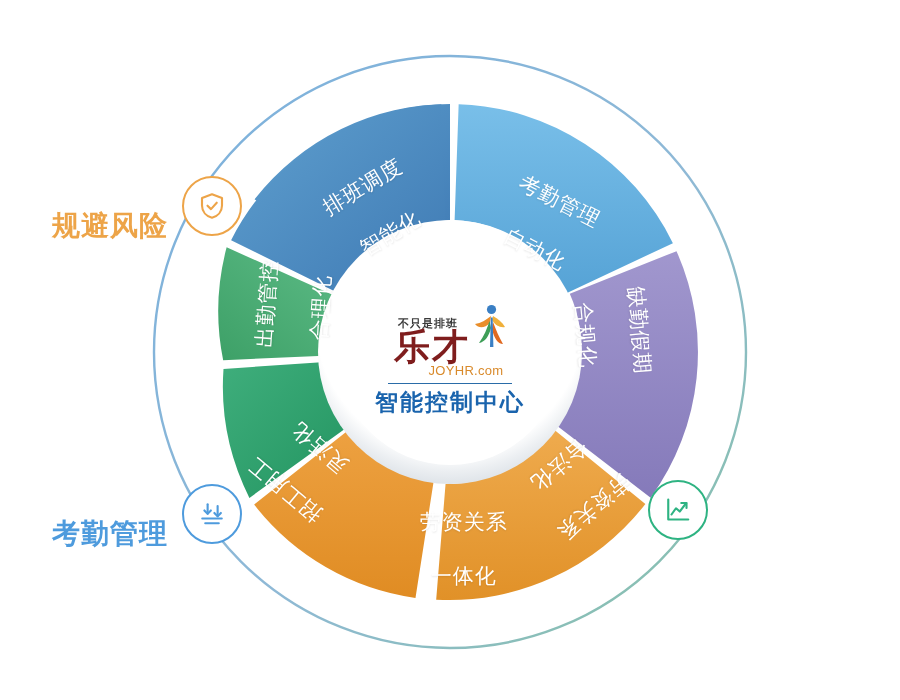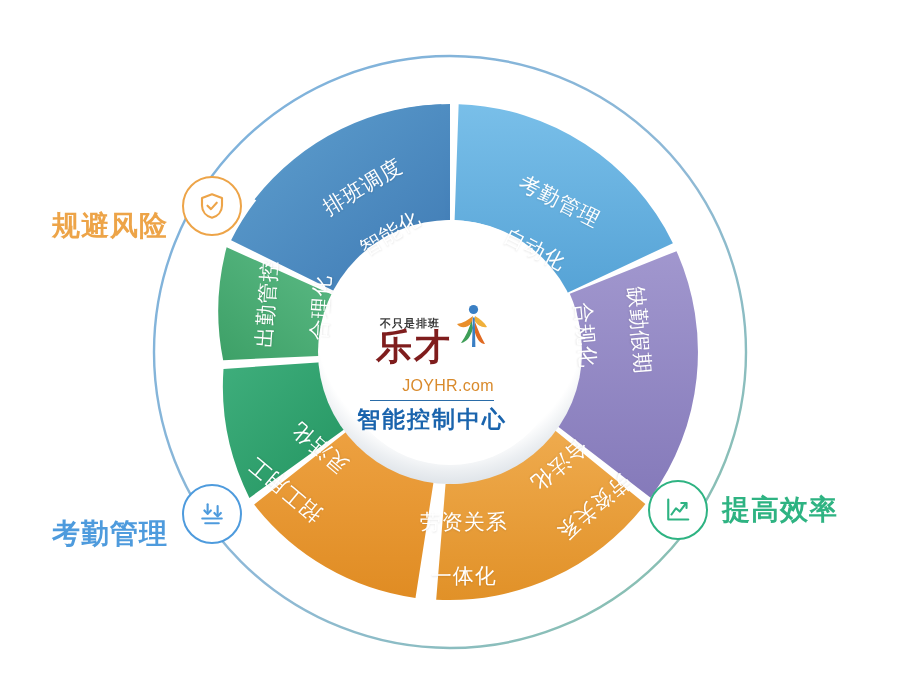--- a/index.html
+++ b/index.html
@@ -60,21 +60,21 @@
   #lbl-eff      { left: 648px; top: 480px; color: #2eb382; }
 
   #lbl-risk .ctext, #lbl-cost .ctext { order: 0; margin-top: 40px; }
   #lbl-risk .cicon, #lbl-cost .cicon { order: 1; }
   #lbl-satisf .cicon, #lbl-eff .cicon { order: 0; }
   #lbl-satisf .ctext, #lbl-eff .ctext { order: 1; }
 
   
   #hub {
     position: absolute;
-    left: 332px;
+    left: 350px;
     top: 277px;
     width: 200px;
     height: 180px;
     display: flex;
     flex-direction: column;
     align-items: center;
     justify-content: flex-start;
     padding-top: 12px;
     box-sizing: border-box;
     pointer-events: none;
@@ -103,25 +103,25 @@
   }
   #brand-cn {
     font-size: 36px;
     font-weight: bold;
     color: #7f1d1d;
     line-height: 0.92;
     letter-spacing: 2px;
     font-family: "DejaVu Sans", "Liberation Sans", sans-serif;
   }
   #brand-en {
-    font-size: 16px;
+    font-size: 13px;
     color: #d98a2b;
     letter-spacing: 0.3px;
     line-height: 1;
-    margin-top: 15px;
+    margin-top: 1px;
     margin-left: 32px;
     font-family: "Liberation Sans", sans-serif;
   }
   #logo-mark {
     width: 34px;
     height: 46px;
     margin-bottom: 14px;
     flex: none;
   }
   #hub-rule {
@@ -336,16 +336,15 @@
   </div>
 
   <div class="corner-label" id="lbl-eff">
     <div class="cicon">
       <svg width="30" height="30" viewBox="0 0 24 24" fill="none" stroke="currentColor" stroke-width="1.7" stroke-linecap="round" stroke-linejoin="round">
         <polyline points="4.2,3.6 4.2,19.6 20.2,19.6"></polyline>
         <polyline points="6.8,15.6 10.4,10.6 13.4,13.2 18.6,6.4"></polyline>
         <polyline points="14.6,6.4 18.8,6.4 18.8,10.4"></polyline>
       </svg>
     </div>
-    <div class="ctext">提高效率</div>
   </div>
 
 </div>
 
 </body></html>

